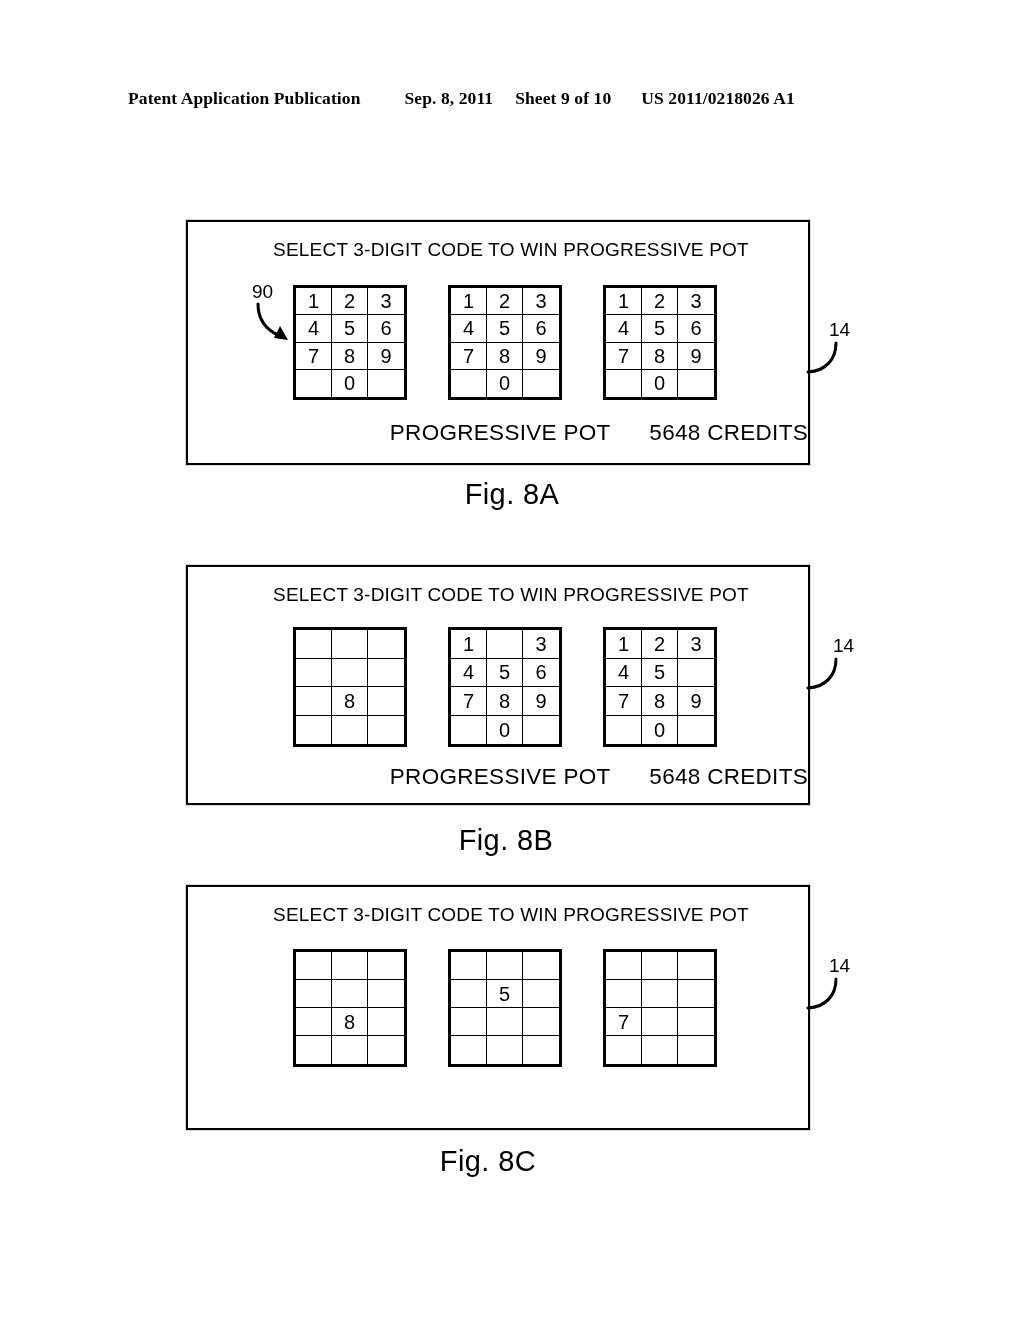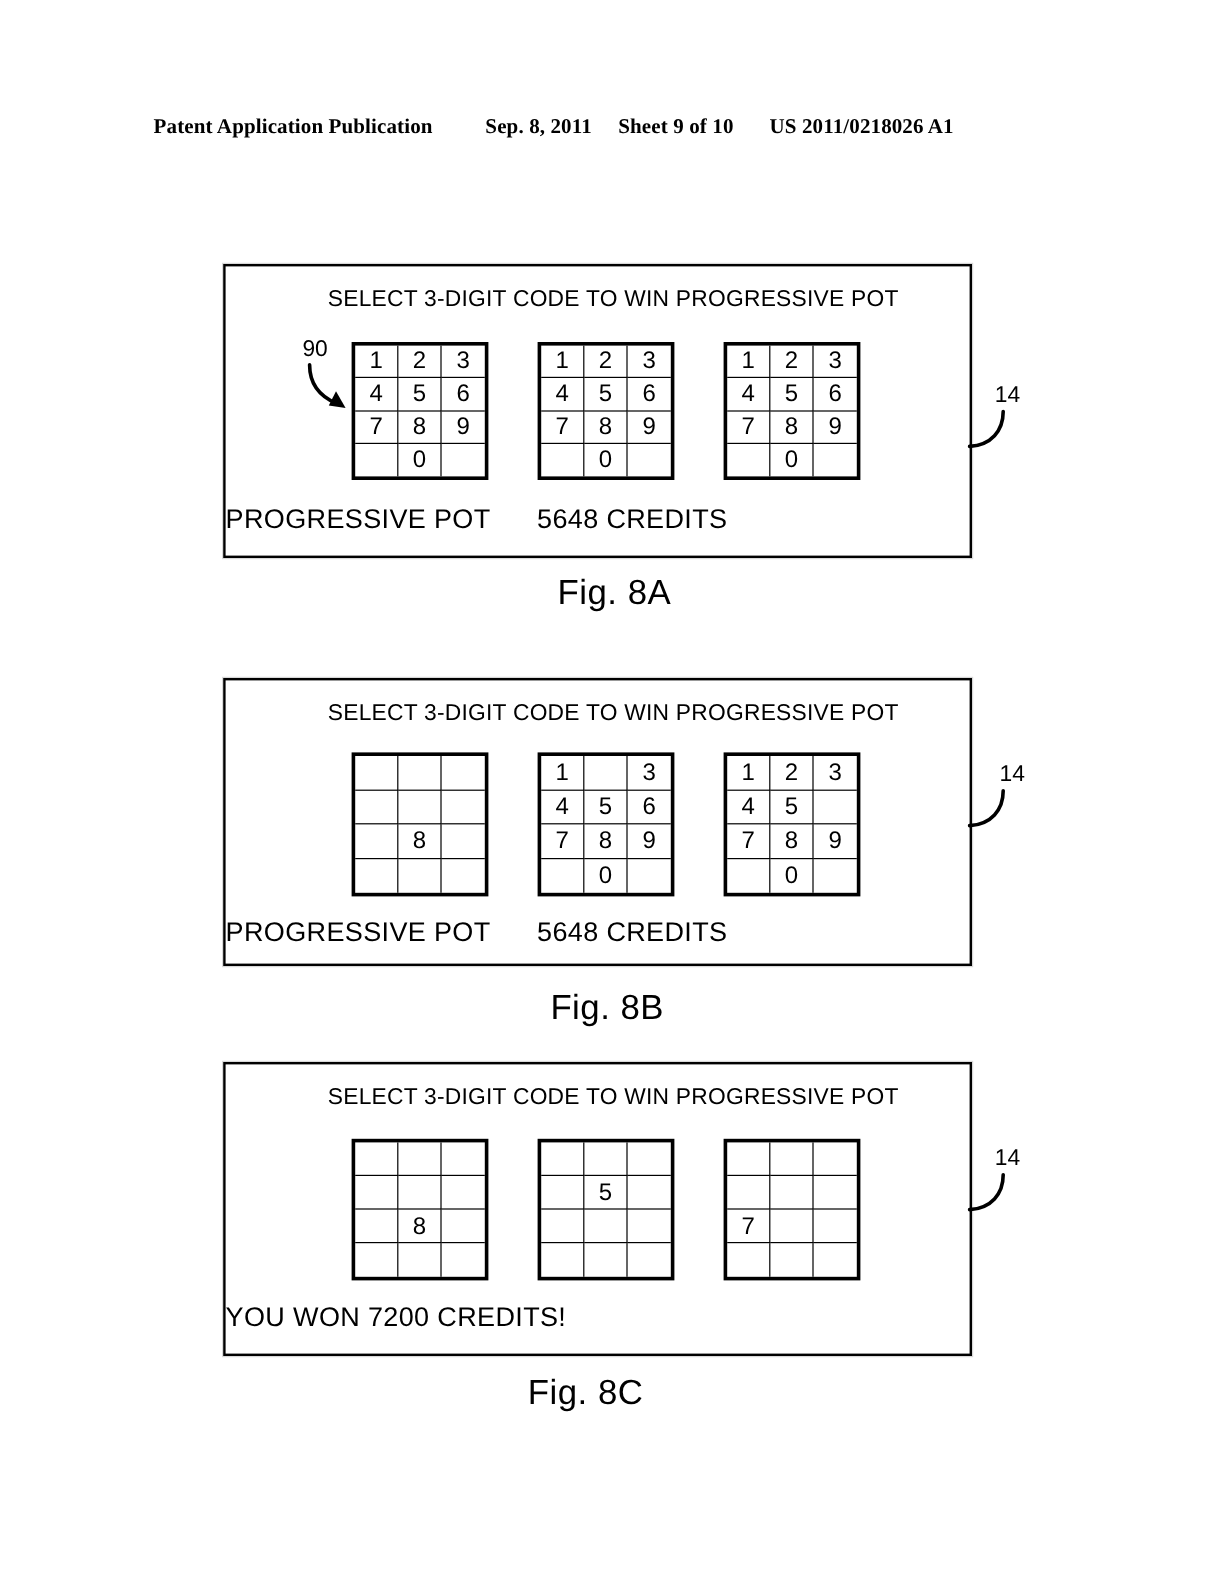--- a/index.html
+++ b/index.html
@@ -22,21 +22,21 @@
     top: 88px;
     left: 128px;
     width: 768px;
     height: 28px;
     font-family: "Liberation Serif", serif;
     font-weight: bold;
     font-size: 17.5px;
     letter-spacing: 0.1px;
     white-space: nowrap;
     display: flex;
-    align-items: flex-end;
+    align-items: flex-start;
   }
   #patent-header .h-pub   { }
   #patent-header .h-date  { margin-left: 44px; }
   #patent-header .h-sheet { margin-left: 22px; }
   #patent-header .h-num   { margin-left: 30px; }
 
   
   .figure-block { position: absolute; }
 
   .panel {
@@ -55,21 +55,21 @@
     font-size: 19px;
     letter-spacing: 0.2px;
     white-space: nowrap;
     padding-left: 26px;
   }
 
   .panel-footer {
     position: absolute;
     left: 0;
     right: 0;
-    text-align: left;
+    text-align: right;
     font-size: 22.5px;
     letter-spacing: 0.3px;
     white-space: nowrap;
   }
   .panel-footer .foot-gap { display: inline-block; width: 26px; }
 
   
   .keypads {
     position: absolute;
     display: flex;
@@ -308,23 +308,20 @@
         <div class="cell"></div>
         <div class="cell">7</div>
         <div class="cell"></div>
         <div class="cell"></div>
         <div class="cell"></div>
         <div class="cell"></div>
         <div class="cell"></div>
       </div>
     </div>
 
-    <div class="panel-footer" style="top:198px;">
-      <span>YOU WON 7200 CREDITS!</span>
-    </div>
   </div>
 
   <div class="callout-num" style="left:829px; top:955px;">14</div>
   <svg class="callout-svg" style="left:806px; top:977px;" width="44" height="40" viewBox="0 0 44 40">
     <path d="M30,2 C30,18 20,30 2,31" stroke="#000" stroke-width="3" fill="none" stroke-linecap="round"></path>
   </svg>
 
   <div class="fig-caption" style="left:0; top:1145px; width:976px;">Fig. 8C</div>
 </div>
 

